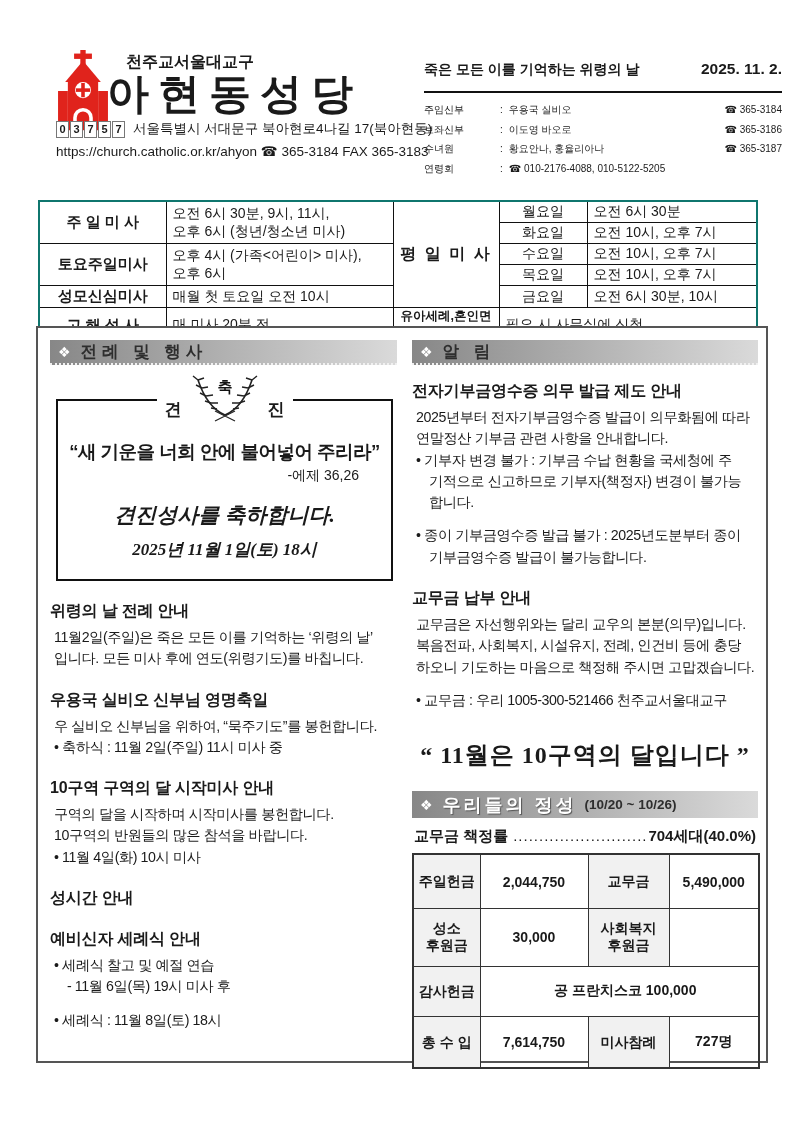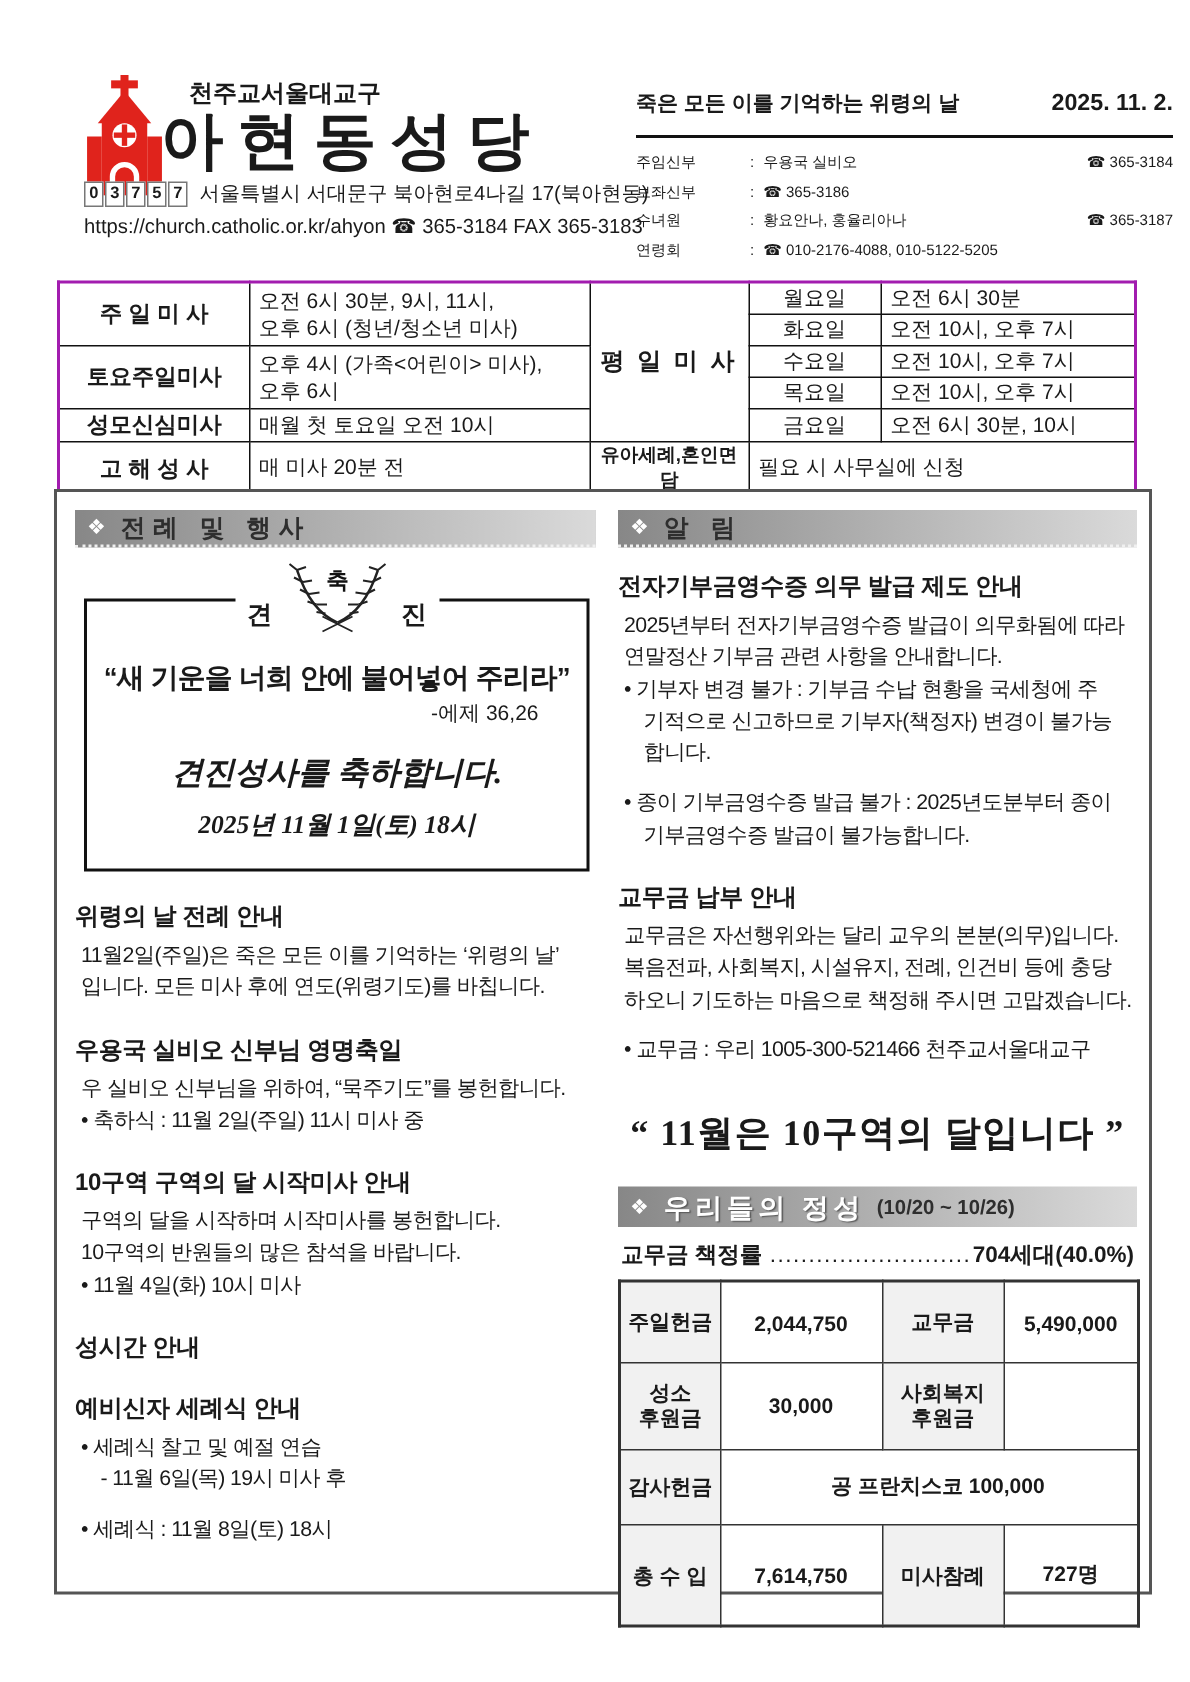--- a/index.html
+++ b/index.html
@@ -22,21 +22,21 @@
   .feast-row { display:flex; justify-content:space-between; align-items:baseline;gap:32px; }
   .feast-title { font-weight:bold; font-size:14px; }
   .feast-date { font-weight:bold; font-size:15.5px; }
   .contact-block { margin-top:12px; border-top:2px solid #111; padding-top:7px; }
   .c-row { display:flex; align-items:baseline; font-size:10px; line-height:19.5px; }
   .c-role { display:inline-block; width:72px; text-align:justify; text-align-last:justify; }
   .c-colon { margin:0 6px 0 4px; }
   .c-name { flex:1; }
   .c-phone { text-align:right; white-space:nowrap; }
   
-  .mass-table { position:absolute; left:38px; top:187px; width:718px; border-collapse:collapse; table-layout:fixed; border:2px solid #a21caf; }
+  .mass-table { position:absolute; left:38px; top:200px; width:718px; border-collapse:collapse; table-layout:fixed; border:2px solid #0f766e; }
   .mass-table td { border:1px solid #111; font-size:14px; padding:1px 6px; height:21px; vertical-align:middle; }
   .mass-table td.lbl { font-weight:bold; font-size:15px; text-align:center; padding:1px 2px; }
   .mass-table td.day { text-align:center; }
   .mass-table td.wk-head { font-weight:bold; font-size:16px; text-align:center; letter-spacing:2px; }
   .mass-table td.sp-lbl { font-weight:bold; font-size:12.5px; text-align:center; padding:0 1px; }
   
   .frame { position:absolute; left:36px; top:326px; width:732px; height:737px; border:2px solid #555; background:#fff; }
   .col { position:absolute; top:12px; }
   .col-left { left:12px; width:347px; }
   .col-right { left:374px; width:346px; }
@@ -61,21 +61,21 @@
   .slogan { margin:28px 0 20px; text-align:center; font-family:"Liberation Serif","DejaVu Serif",serif; font-size:24px; font-weight:bold; letter-spacing:1px; }
   .offer-banner { height:27px; background:linear-gradient(90deg,#878787 0%,#b5b5b5 55%,#dadada 100%); display:flex; align-items:center; padding:0 8px; }
   .offer-title { color:#fff; font-weight:bold; font-size:18px; letter-spacing:3px; text-shadow:1px 1px 1px #555; }
   .offer-period { color:#2e2e2e; font-size:13.5px; font-weight:bold; margin-left:8px; }
   .pledge-row { display:flex; align-items:baseline; font-weight:bold; font-size:15px; margin:9px 2px 7px; }
   .pledge-dots { flex:1; overflow:hidden; white-space:nowrap; padding:0 5px; letter-spacing:1px; font-weight:normal; }
   .offer-table { width:346px; border-collapse:collapse; table-layout:fixed; border:2px solid #333; }
   .offer-table td { border:1px solid #333; font-size:14px; font-weight:bold; text-align:center; vertical-align:middle; padding:3px 2px; }
   .offer-table td.olbl { background:#f1f1f1; line-height:17px; }
   .offer-table td.free { text-align:center; padding-left:14px; }
-  .r1 { height:54px; } .r2 { height:58px; } .r3 { height:50px; } .r4 { height:68px; }
+  .r1 { height:54px; } .r2 { height:58px; } .r3 { height:50px; } .r4 { height:52px; }
 </style>
 </head>
 <body>
 
 <div class="page">
 
   <div class="logo">
     <svg width="54" height="82" viewBox="0 0 60 92">
       <rect x="27" y="0" width="6" height="16" fill="#e0231c"></rect>
       <rect x="20" y="4" width="20" height="6" fill="#e0231c"></rect>
@@ -109,20 +109,21 @@
     <div class="contact-block">
       <div class="c-row">
         <span class="c-role">주임신부</span>
           <span class="c-colon">:</span>
         <span class="c-name">우용국 실비오</span>
         <span class="c-phone">☎ 365-3184</span>
       </div>
       <div class="c-row">
         <span class="c-role">보좌신부</span>
           <span class="c-colon">:</span>
+        <span class="c-name">이도영 바오로</span>
         <span class="c-phone">☎ 365-3186</span>
       </div>
       <div class="c-row">
         <span class="c-role">수녀원</span>
           <span class="c-colon">:</span>
         <span class="c-name">황요안나, 홍율리아나</span>
         <span class="c-phone">☎ 365-3187</span>
       </div>
       <div class="c-row">
         <span class="c-role">연령회</span>

